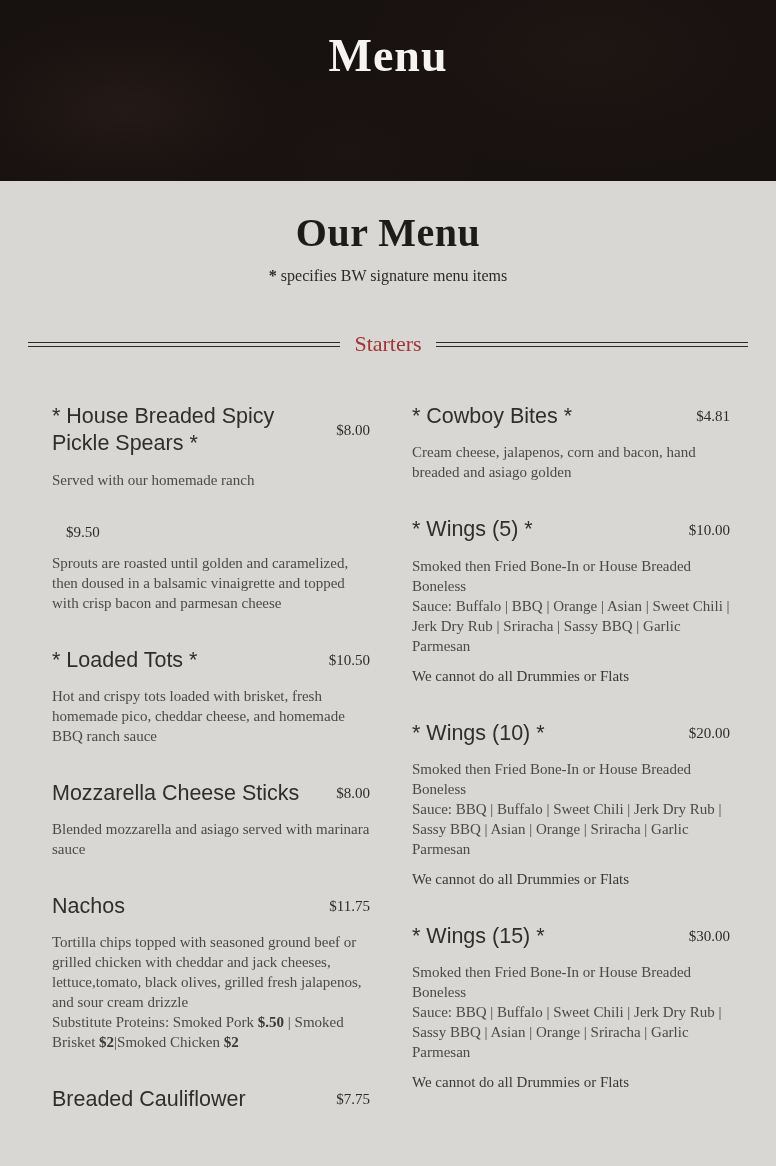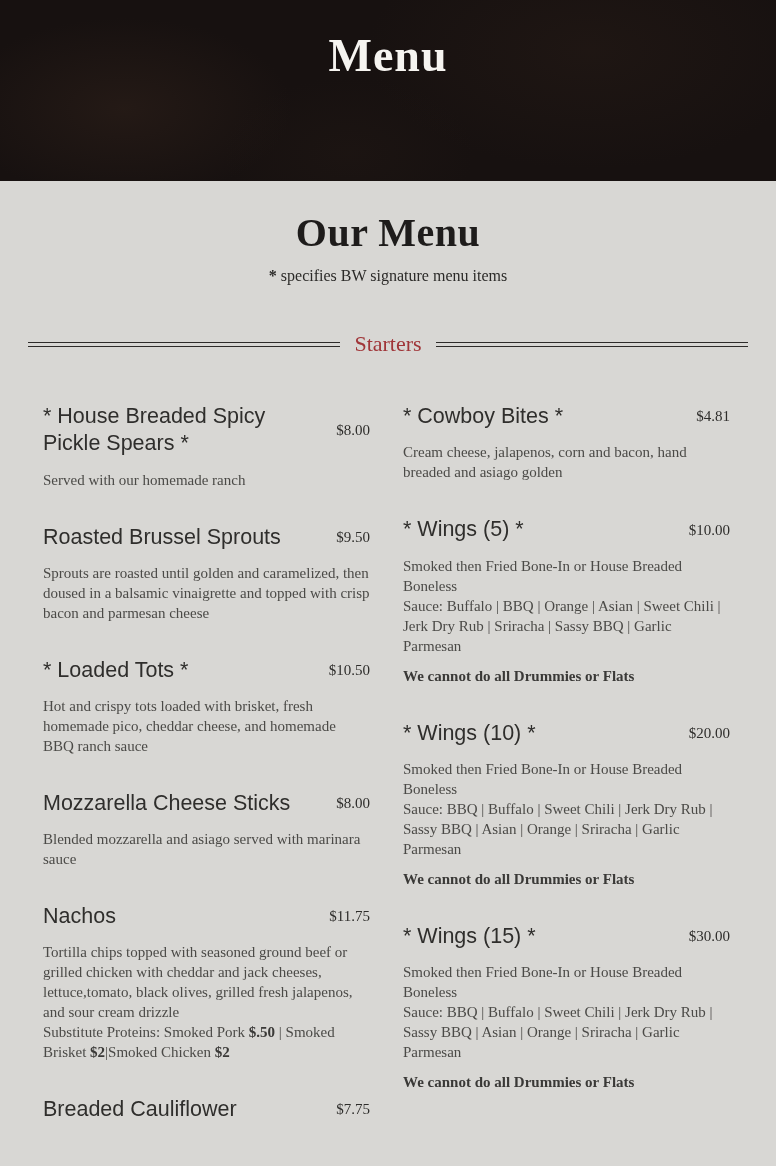--- a/index.html
+++ b/index.html
@@ -66,21 +66,21 @@
   }
 
   
   .columns {
     display: grid;
     grid-template-columns: 1fr 1fr;
     column-gap: 33px;
     padding: 46px 46px 0 43px;
     box-sizing: border-box;
   }
-  .menu-item { margin-bottom: 34px; }
+  .menu-item { margin-bottom: 34px; margin-left: 9px; }
   .item-head {
     display: flex;
     justify-content: space-between;
     align-items: center;
   }
   .item-name {
     margin: 0;
     font: 400 21.5px/1.26 "Liberation Sans", sans-serif;
     color: #2f2e2c;
   }
@@ -94,21 +94,21 @@
     margin: 12px 0 0 0;
     font-size: 15px;
     line-height: 20px;
     color: #4b4a47;
   }
   .seg-bold { font-weight: 700; color: #3a3937; }
   .item-note {
     margin: 10px 0 0 0;
     font-size: 15px;
     line-height: 20px;
-    font-weight: 700;
+    font-weight: 400;
     color: #3a3937;
   }
 </style>
 </head>
 <body>
 
 <header class="hero">
   <h1>Menu</h1>
 </header>
 
@@ -130,21 +130,20 @@
     <div class="col">
         <div class="menu-item">
           <div class="item-head">
             <h3 class="item-name">* House Breaded Spicy Pickle Spears *</h3>
             <span class="item-price">$8.00</span>
           </div>
           <p class="item-desc"><span>Served with our homemade ranch</span></p>
         </div>
         <div class="menu-item">
           <div class="item-head">
-            <h3 class="item-name">Roasted Brussel Sprouts</h3>
             <span class="item-price">$9.50</span>
           </div>
           <p class="item-desc"><span>Sprouts are roasted until golden and caramelized, then doused in a balsamic vinaigrette and topped with crisp bacon and parmesan cheese</span></p>
         </div>
         <div class="menu-item">
           <div class="item-head">
             <h3 class="item-name">* Loaded Tots *</h3>
             <span class="item-price">$10.50</span>
           </div>
           <p class="item-desc"><span>Hot and crispy tots loaded with brisket, fresh homemade pico, cheddar cheese, and homemade BBQ ranch sauce</span></p>

